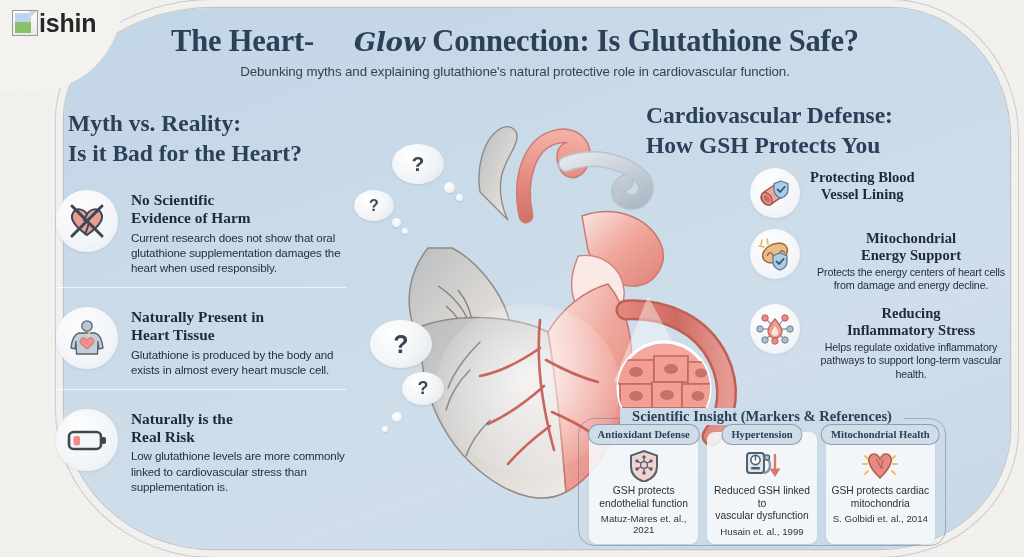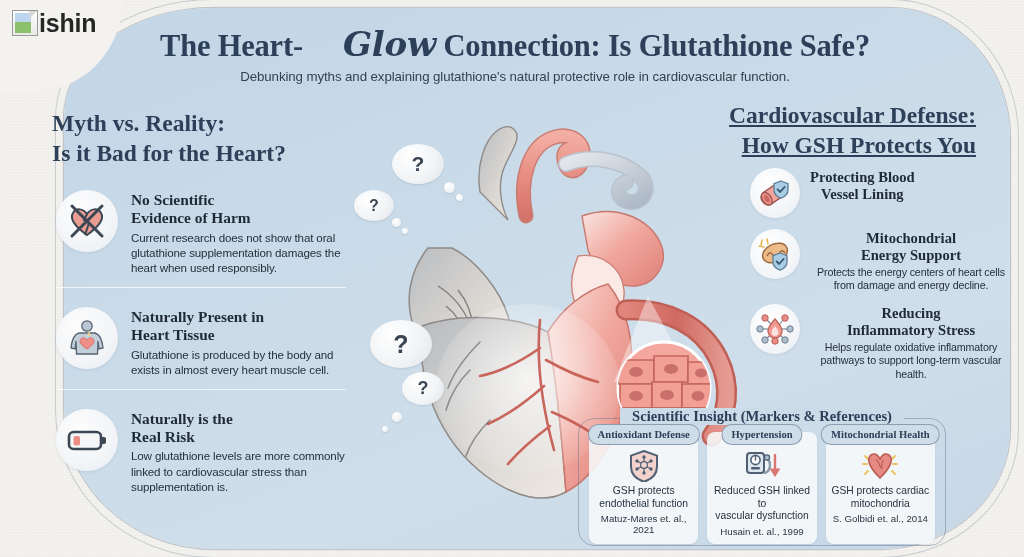--- a/index.html
+++ b/index.html
@@ -104,43 +104,43 @@
     font-size: 30.5px;
     font-weight: bold;
     color: #2d4059;
     letter-spacing: -0.2px;
     white-space: nowrap;
   }
   #headline .glow {
     font-family: "DejaVu Serif", serif;
     font-style: italic;
     font-weight: bold;
-    font-size: 34px;
+    font-size: 26px;
     margin-left: 40px;
   }
   #subhead {
     margin-top: 5px;
     font-size: 13.3px;
     color: #34424f;
     letter-spacing: -0.1px;
     white-space: nowrap;
   }
 
   
   .col-heading {
     position: absolute;
     font-family: "Liberation Serif", serif;
     font-weight: bold;
     font-size: 23.5px;
     line-height: 1.28;
     color: #2d4059;
     z-index: 30;
   }
-  #left-heading { left: 52px;  top: 108px; }
-  #right-heading { right: 48px; top: 100px; text-align: right; width: 330px; text-decoration: underline; }
+  #left-heading { left: 68px;  top: 108px; }
+  #right-heading { right: 48px; top: 100px; text-align: left; width: 330px; }
 
   
   #left-col {
     position: absolute;
     left: 56px; top: 190px;
     width: 290px;
     z-index: 30;
   }
   .feat {
     display: flex;

